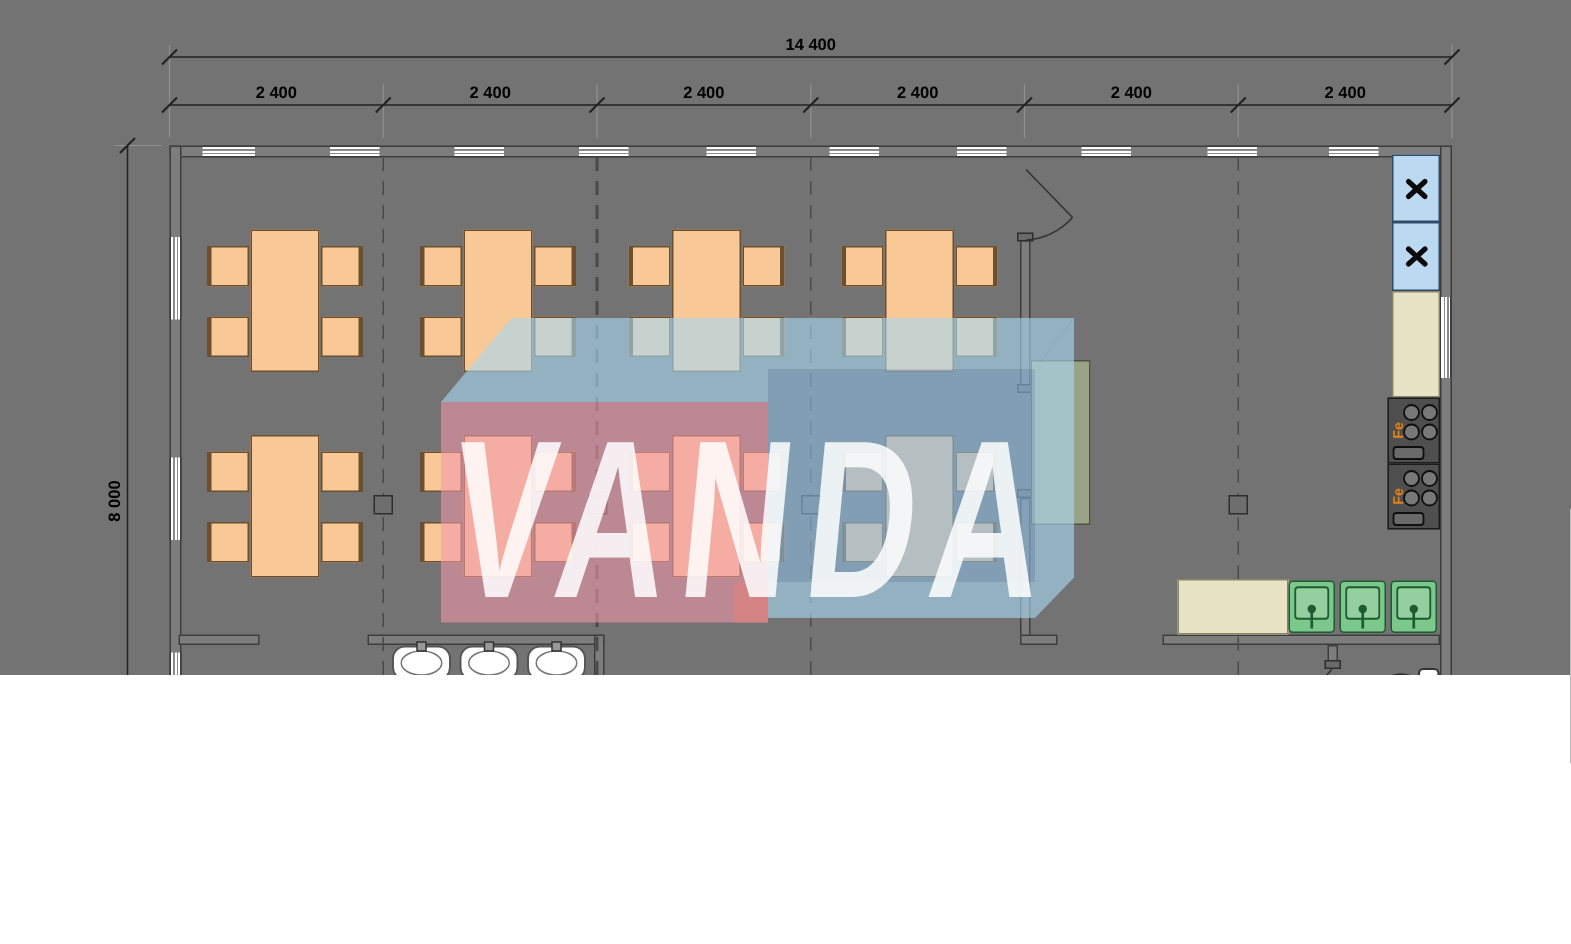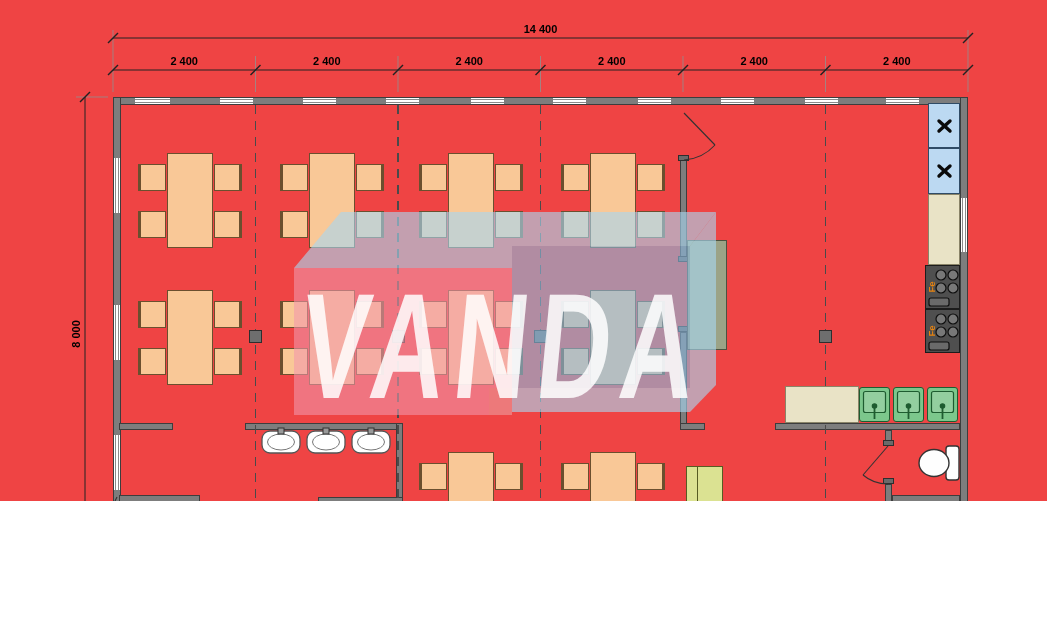--- a/index.html
+++ b/index.html
@@ -1,16 +1,16 @@
 <!DOCTYPE html>
 <html><head>
 <meta charset="utf-8">
 <style>
   html,body{margin:0;padding:0;background:#fff;}
-  #canvas{position:relative;width:1047px;height:501px;background:#ef4444;overflow:hidden;
+  #canvas{position:relative;width:1047px;height:450px;background:#737373;overflow:hidden;
           font-family:"Liberation Sans",sans-serif;}
   #canvas *{box-sizing:border-box;}
   .w{position:absolute;background:#7d7d7d;border:1px solid #3d3d3d;}
   .cap{position:absolute;background:#6a6a6a;border:1px solid #2e2e2e;}
   .winh{position:absolute;height:8px;
         background:linear-gradient(to bottom,#3d3d3d 0 1px,#fff 1px 2.5px,#8a8a8a 2.5px 3.5px,#fff 3.5px 4.8px,#8a8a8a 4.8px 5.8px,#fff 5.8px 7px,#3d3d3d 7px 8px);}
   .winv{position:absolute;width:8px;
         background:linear-gradient(to right,#3d3d3d 0 1px,#fff 1px 2.5px,#8a8a8a 2.5px 3.5px,#fff 3.5px 4.8px,#8a8a8a 4.8px 5.8px,#fff 5.8px 7px,#3d3d3d 7px 8px);}
   .dash{position:absolute;width:1.5px;background:repeating-linear-gradient(to bottom,#4a4a4a 0 9px,transparent 9px 16px);}
   .col{position:absolute;width:13px;height:13px;background:#6e6e6e;border:1.5px solid #2e2e2e;}

